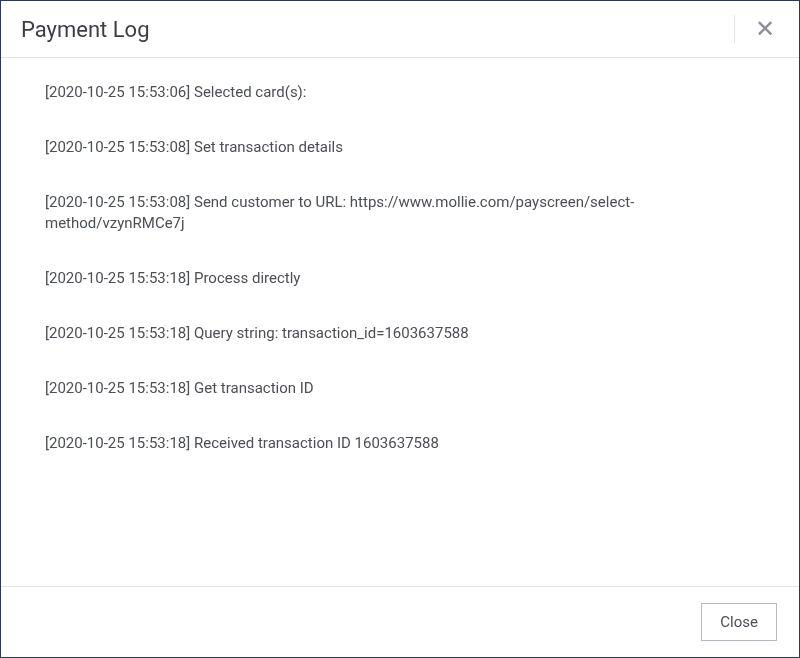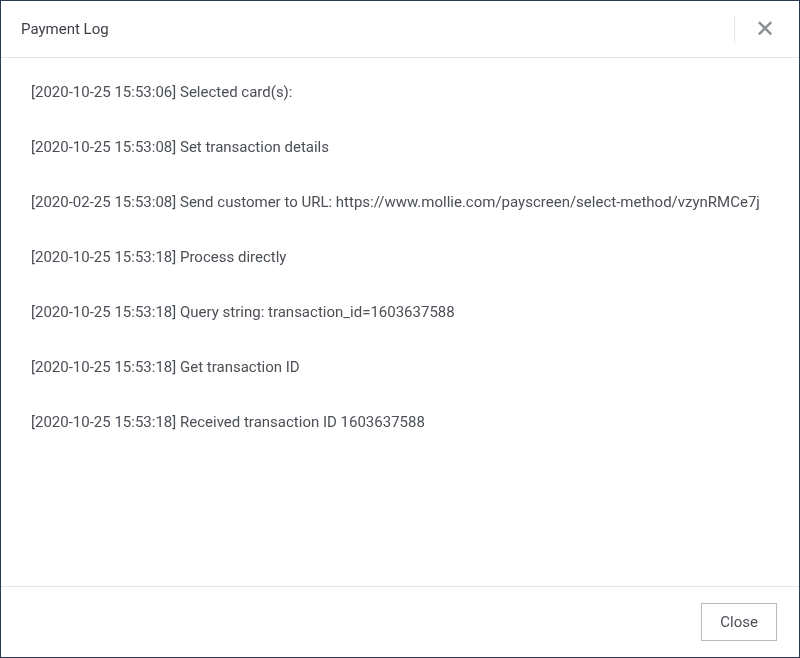--- a/index.html
+++ b/index.html
@@ -23,39 +23,39 @@
       background: #fff;
     }
     .modal-header {
       display: flex;
       align-items: center;
       justify-content: space-between;
       padding: 14px 20px;
       border-bottom: 1px solid #e5e5e5;
     }
     .modal-title {
-      font-size: 15px;
+      font-size: 22px;
       font-weight: 400;
       color: #3b3f46;
     }
     .close-x {
       background: none;
       border: none;
       font-size: 24px;
       line-height: 1;
       color: #8b8f96;
       cursor: pointer;
       padding: 0 4px;
       border-left: 1px solid #e5e5e5;
       padding-left: 20px;
       height: 28px;
     }
     .modal-body {
       flex: 1;
-      padding: 20px 20px 20px 20px;
+      padding: 20px 20px 20px 34px;
       overflow: hidden;
       display: flex;
     }
     .log-container {
       flex: 1;
       overflow-y: scroll;
       padding: 0 10px 10px 10px;
       font-size: 15px;
       color: #4b4f56;
       line-height: 1.4;
@@ -109,21 +109,21 @@
   <div class="modal-header">
     <h2 class="modal-title">Payment Log</h2>
     <button class="close-x">✕</button>
   </div>
 
   <div class="modal-body">
     <div class="log-container" id="log-container">
 
     <div class="log-entry">[2020-10-25 15:53:06] Selected card(s):</div>
         <div class="log-entry">[2020-10-25 15:53:08] Set transaction details</div>
-        <div class="log-entry">[2020-02-25 15:53:08] Send customer to URL: https://www.mollie.com/payscreen/select-method/vzynRMCe7j</div>
+        <div class="log-entry">[2020-10-25 15:53:08] Send customer to URL: https://www.mollie.com/payscreen/select-method/vzynRMCe7j</div>
         <div class="log-entry">[2020-10-25 15:53:18] Process directly</div>
         <div class="log-entry">[2020-10-25 15:53:18] Query string: transaction_id=1603637588</div>
         <div class="log-entry">[2020-10-25 15:53:18] Get transaction ID</div>
         <div class="log-entry">[2020-10-25 15:53:18] Received transaction ID 1603637588</div>
       </div>
   </div>
 
   <div class="modal-footer">
     <button class="btn">Close</button>
   </div>

